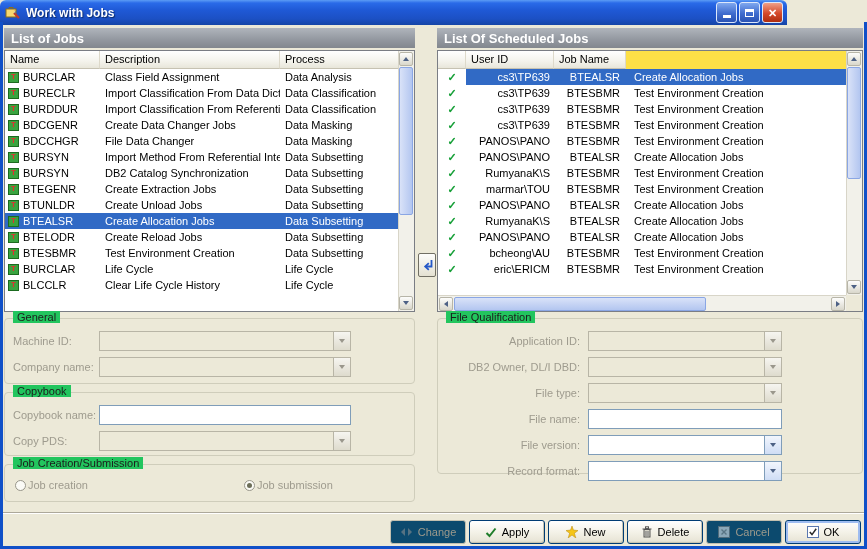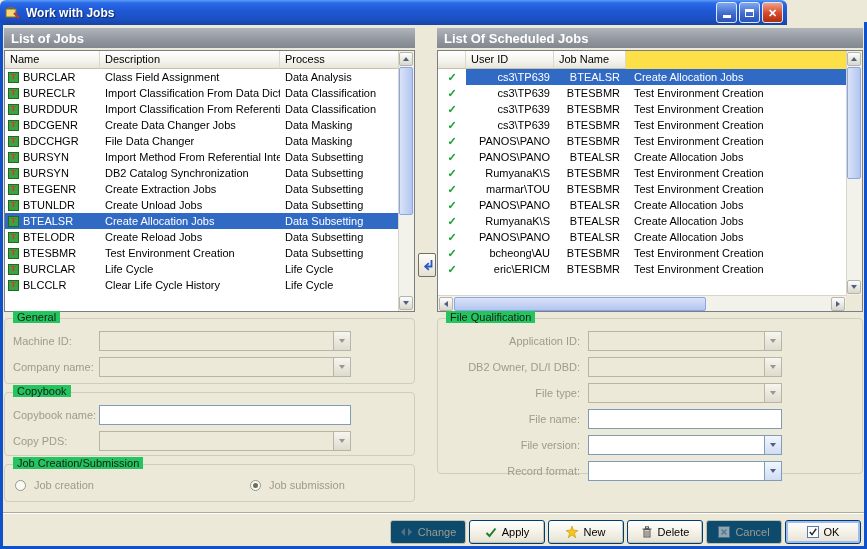--- a/index.html
+++ b/index.html
@@ -105,21 +105,21 @@
   .combo.off{border-color:#b8b5a6;background:#ece9d8}
   .cval{flex:1;padding:3px 3px 0 3px;overflow:hidden}
   .cbtn{width:17px;border-left:1px solid #7F9DB9;background:linear-gradient(180deg,#f2f6fd,#cfddf5);
     display:flex;align-items:center;justify-content:center}
   .combo.off .cbtn{border-left-color:#b8b5a6;background:linear-gradient(180deg,#f6f5f0,#dedbcd)}
   .combo.off .arr-down{border-top-color:#9a978c}
   .tbox{height:20px;border:1px solid #7F9DB9;background:#fff;font-family:inherit;font-size:11px;padding:0 3px}
 
   
   .radio-row{display:flex;align-items:center;margin:2px 10px}
-  .radio-wrap{display:inline-flex;align-items:center;gap:8px}
+  .radio-wrap{display:inline-flex;align-items:center;gap:2px}
   .radio-wrap + .radio-wrap{margin-left:156px}
   .radio{width:11px;height:11px;border:1px solid #98968a;border-radius:50%;background:#fbfbf6;
     display:inline-flex;align-items:center;justify-content:center;flex:none}
   .radio.on::after{content:"";width:5px;height:5px;border-radius:50%;background:#6c6e58}
   .rlabel{color:#9e9b8e}
 
   
   .footer-sep{position:absolute;left:0;right:0;top:512px;border-top:1px solid #aca89a;border-bottom:1px solid #ffffff}
   .footer{position:absolute;right:6px;top:520px;display:flex;gap:3px}
   .xbtn{width:76px;height:24px;border:1px solid #003C74;border-radius:3px;

